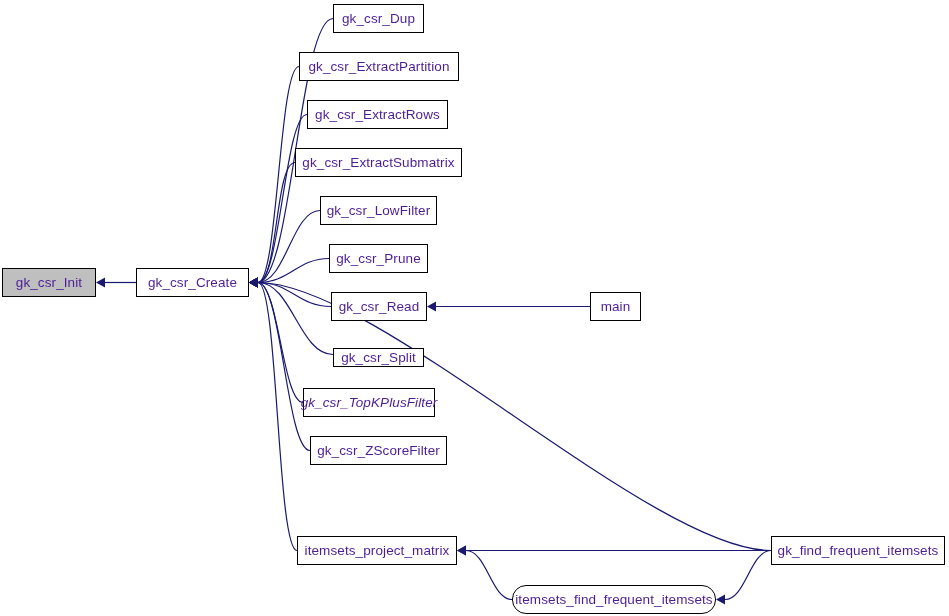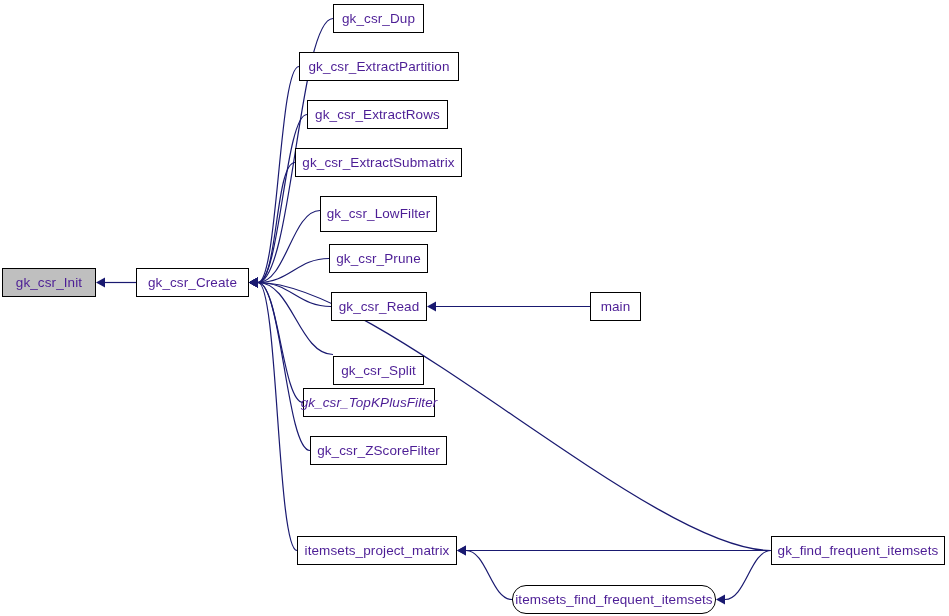--- a/index.html
+++ b/index.html
@@ -81,24 +81,24 @@
       <path d="M 512 599.5 C 491.3 599.5, 486.7 550.5, 466 550.5" fill="none" stroke="#191970" stroke-width="1.2"></path>
       <polygon points="457,550.5 466,545.5 466,555.5" fill="#191970"></polygon>
     </svg>
   <div id="node-layer">
       <div class="node current" style="left: 2px; top: 268px; width: 94px; height: 29px;">gk_csr_Init</div>
       <div class="node" style="left: 136px; top: 268px; width: 113px; height: 29px;">gk_csr_Create</div>
       <div class="node" style="left: 333px; top: 4px; width: 91px; height: 29px;">gk_csr_Dup</div>
       <div class="node" style="left: 299px; top: 52px; width: 160px; height: 29px;">gk_csr_ExtractPartition</div>
       <div class="node" style="left: 307px; top: 100px; width: 141px; height: 29px;">gk_csr_ExtractRows</div>
       <div class="node" style="left: 295px; top: 148px; width: 167px; height: 29px;">gk_csr_ExtractSubmatrix</div>
-      <div class="node" style="left: 320px; top: 196px; width: 117px; height: 36px;">gk_csr_LowFilter</div>
+      <div class="node" style="left: 320px; top: 196px; width: 117px; height: 29px;">gk_csr_LowFilter</div>
       <div class="node" style="left: 329px; top: 244px; width: 99px; height: 29px;">gk_csr_Prune</div>
       <div class="node" style="left: 331px; top: 292px; width: 96px; height: 29px;">gk_csr_Read</div>
-      <div class="node" style="left: 333px; top: 356px; width: 91px; height: 29px;">gk_csr_Split</div>
+      <div class="node" style="left: 333px; top: 348px; width: 91px; height: 19px;">gk_csr_Split</div>
       <div class="node" style="left: 303px; top: 388px; width: 132px; height: 29px; font-style: italic;">gk_csr_TopKPlusFilter</div>
       <div class="node" style="left: 310px; top: 436px; width: 137px; height: 29px;">gk_csr_ZScoreFilter</div>
       <div class="node" style="left: 590px; top: 292px; width: 51px; height: 29px;">main</div>
       <div class="node" style="left: 297px; top: 536px; width: 160px; height: 29px;">itemsets_project_matrix</div>
       <div class="node" style="left: 771px; top: 536px; width: 174px; height: 29px;">gk_find_frequent_itemsets</div>
       <div class="node" style="left: 512px; top: 585px; width: 204px; height: 29px; border-radius: 14px;">itemsets_find_frequent_itemsets</div>
     </div>
 </div>
 
 </body></html>

